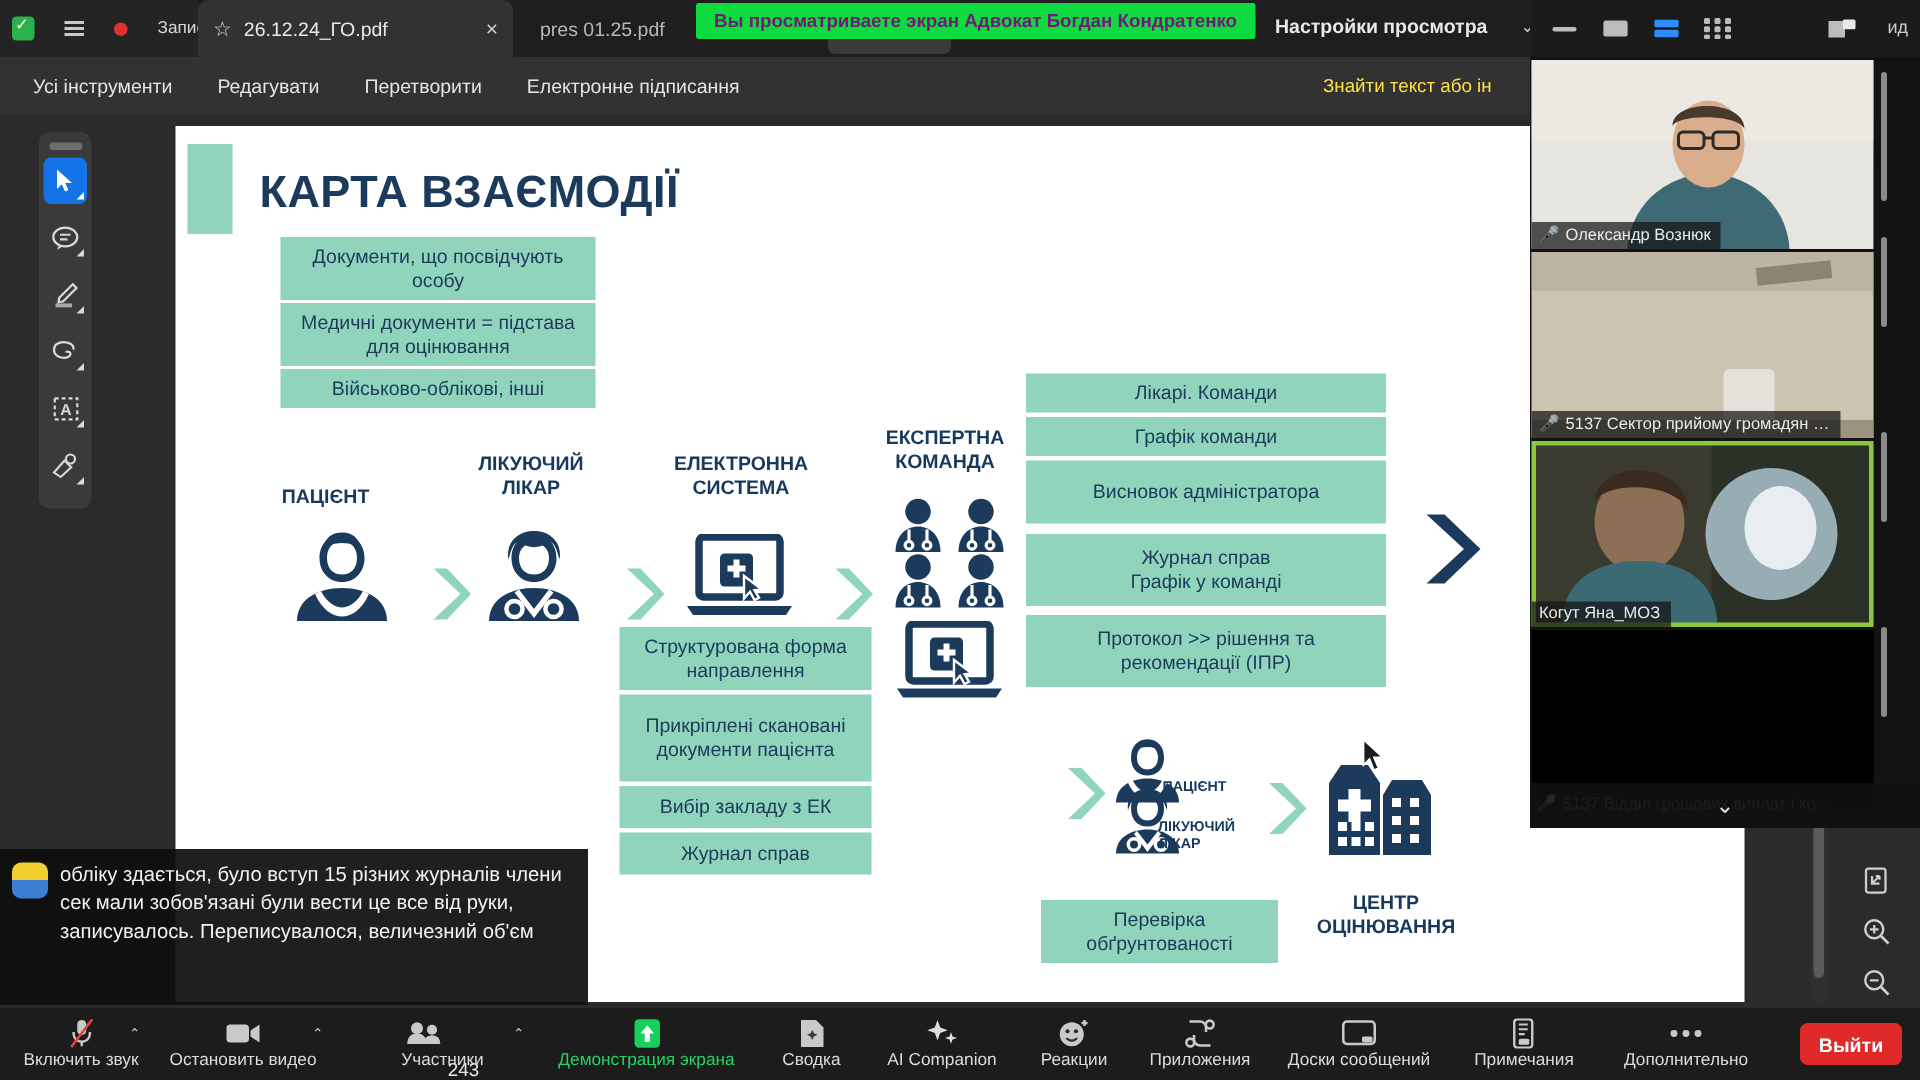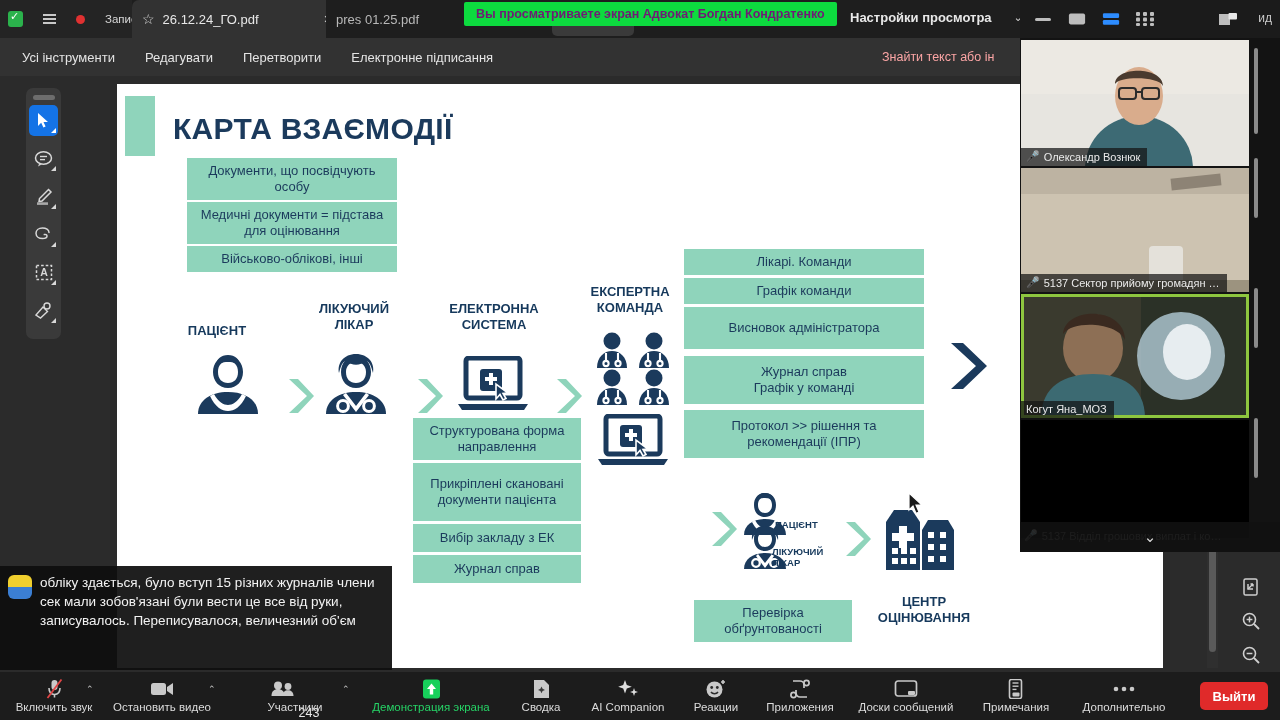--- a/index.html
+++ b/index.html
@@ -52,21 +52,21 @@
     position: absolute; top: 0; height: 38px;
     display: flex; align-items: center; gap: 8px;
     padding: 0 10px; font-size: 13px;
   }
   .tab.active {
     left: 132px; width: 210px;
     background: #323232; color: #e8e8e8;
     border-radius: 7px 7px 0 0;
   }
   .tab.inactive {
-    left: 326px; width: 170px;
+    left: 350px; width: 170px;
     background: #1e1e1e; color: #b8b8b8;
   }
   .tab .star { font-size: 14px; color: #d8d8d8; }
   .tab .tlabel { flex: 1; overflow: hidden; white-space: nowrap; text-overflow: ellipsis; }
   .tab .tclose { font-size: 14px; color: #cfcfcf; }
 
   .share-banner {
     position: absolute; left: 464px; top: 2px;
     height: 24px; padding: 0 12px;
     background: #0ddb3f; color: #701a75;
@@ -93,21 +93,21 @@
     background: #323232;
     display: flex; align-items: center;
   }
   .pdf-menu .mitem {
     color: #e4e4e4; font-size: 13px; padding: 0 15px; white-space: nowrap;
   }
   .pdf-menu .mitem:first-child { padding-left: 22px; }
   .pdf-search {
     position: absolute; right: 258px; top: 0; height: 38px;
     display: flex; align-items: center;
-    color: #fca5a5; font-size: 12.5px; white-space: nowrap;
+    color: #fde047; font-size: 12.5px; white-space: nowrap;
     overflow: hidden; width: 140px;
   }
 
   
   .tool-rail {
     position: absolute; left: 26px; top: 88px;
     width: 35px; padding: 4px 0 6px;
     background: #3a3a3a; border-radius: 7px;
     display: flex; flex-direction: column; align-items: center; gap: 0;
   }

